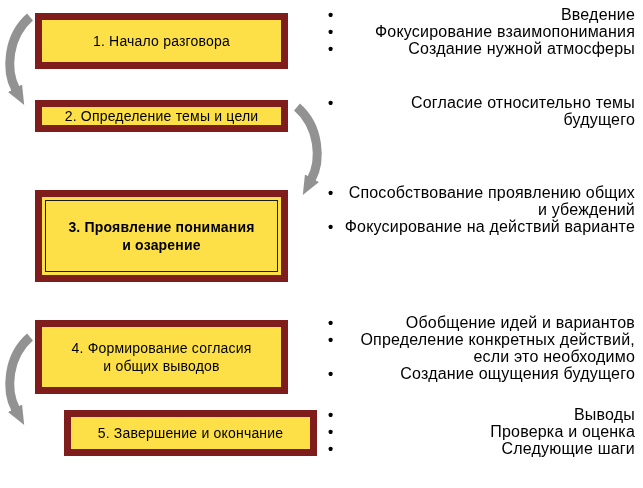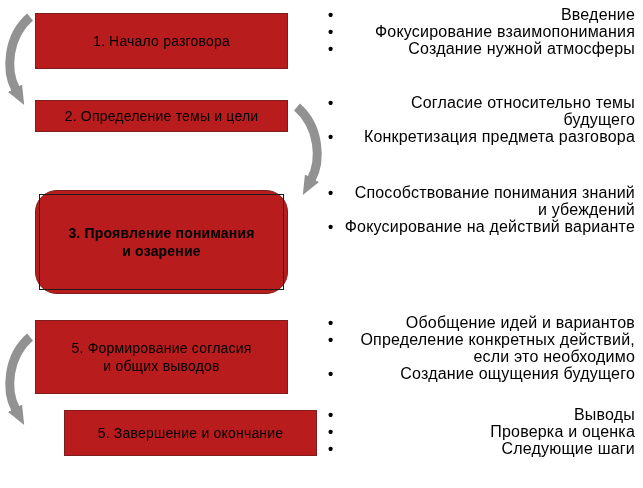--- a/index.html
+++ b/index.html
@@ -11,35 +11,35 @@
     height: 488px;
     background: #ffffff;
     overflow: hidden;
   }
 
   
   .box {
     position: absolute;
     left: 35px;
     width: 253px;
-    background: #b91c1c;
-    border: 1px solid #7f1d1d;
+    background: #fde047;
+    border: 7px solid #7f1d1d;
     display: flex;
     align-items: center;
     justify-content: center;
     text-align: center;
     font-size: 14px;
     letter-spacing: .2px;
     line-height: 1.3;
     box-sizing: border-box;
   }
   .box .label { padding: 2px 8px; }
   #box1 { top: 13px;  height: 56px; }
   #box2 { top: 100px; height: 32px; }
-  #box3 { top: 190px; height: 104px; font-weight: 700; border-radius: 22px; }
+  #box3 { top: 190px; height: 92px; font-weight: 700; }
   #box3::before {
     content: "";
     position: absolute;
     inset: 3px;
     border: 1px solid #1c1c1c;
     pointer-events: none;
   }
   #box4 { top: 320px; height: 74px; }
   #box5 { top: 410px; height: 46px; margin-left: 29px; }
   #box3 .label { max-width: 190px; }
@@ -108,39 +108,38 @@
   <div id="box1" class="box">
     <span class="label">1. Начало разговора</span>
   </div>
   <div id="box2" class="box">
     <span class="label">2. Определение темы и цели</span>
   </div>
   <div id="box3" class="box">
     <span class="label">3. Проявление понимания и озарение</span>
   </div>
   <div id="box4" class="box">
-    <span class="label">5. Формирование согласия и общих выводов</span>
+    <span class="label">4. Формирование согласия и общих выводов</span>
   </div>
   <div id="box5" class="box">
     <span class="label">5. Завершение и окончание</span>
   </div>
 
   <ul id="bullets1" class="bullets">
     <li>Введение</li>
     <li>Фокусирование взаимопонимания</li>
     <li>Создание нужной атмосферы</li>
   </ul>
 
   <ul id="bullets2" class="bullets">
     <li>Согласие относительно темы будущего</li>
-    <li>Конкретизация предмета разговора</li>
   </ul>
 
   <ul id="bullets3" class="bullets">
-    <li>Способствование понимания знаний и убеждений</li>
+    <li>Способствование проявлению общих и убеждений</li>
     <li>Фокусирование на действий варианте</li>
   </ul>
 
   <ul id="bullets4" class="bullets">
     <li>Обобщение идей и вариантов</li>
     <li>Определение конкретных действий, если это необходимо</li>
     <li>Создание ощущения будущего</li>
   </ul>
 
   <ul id="bullets5" class="bullets">

